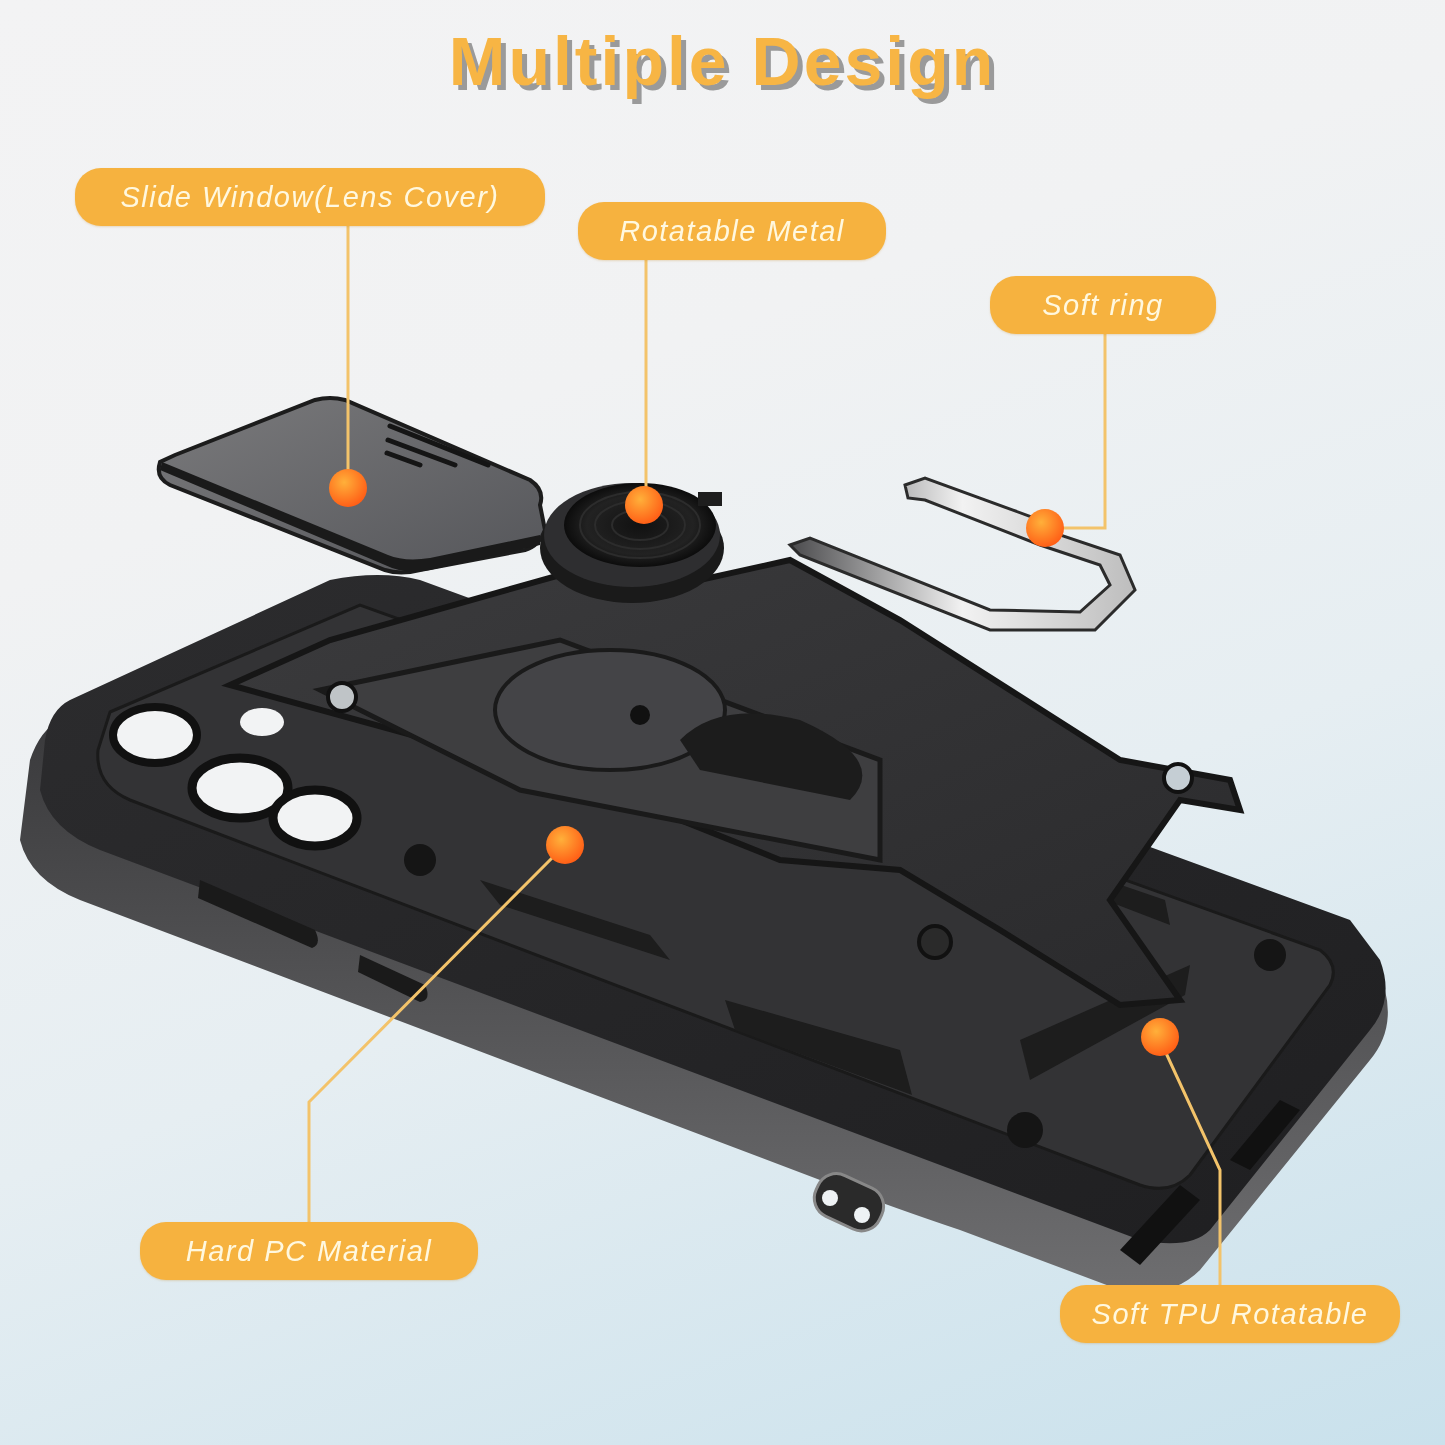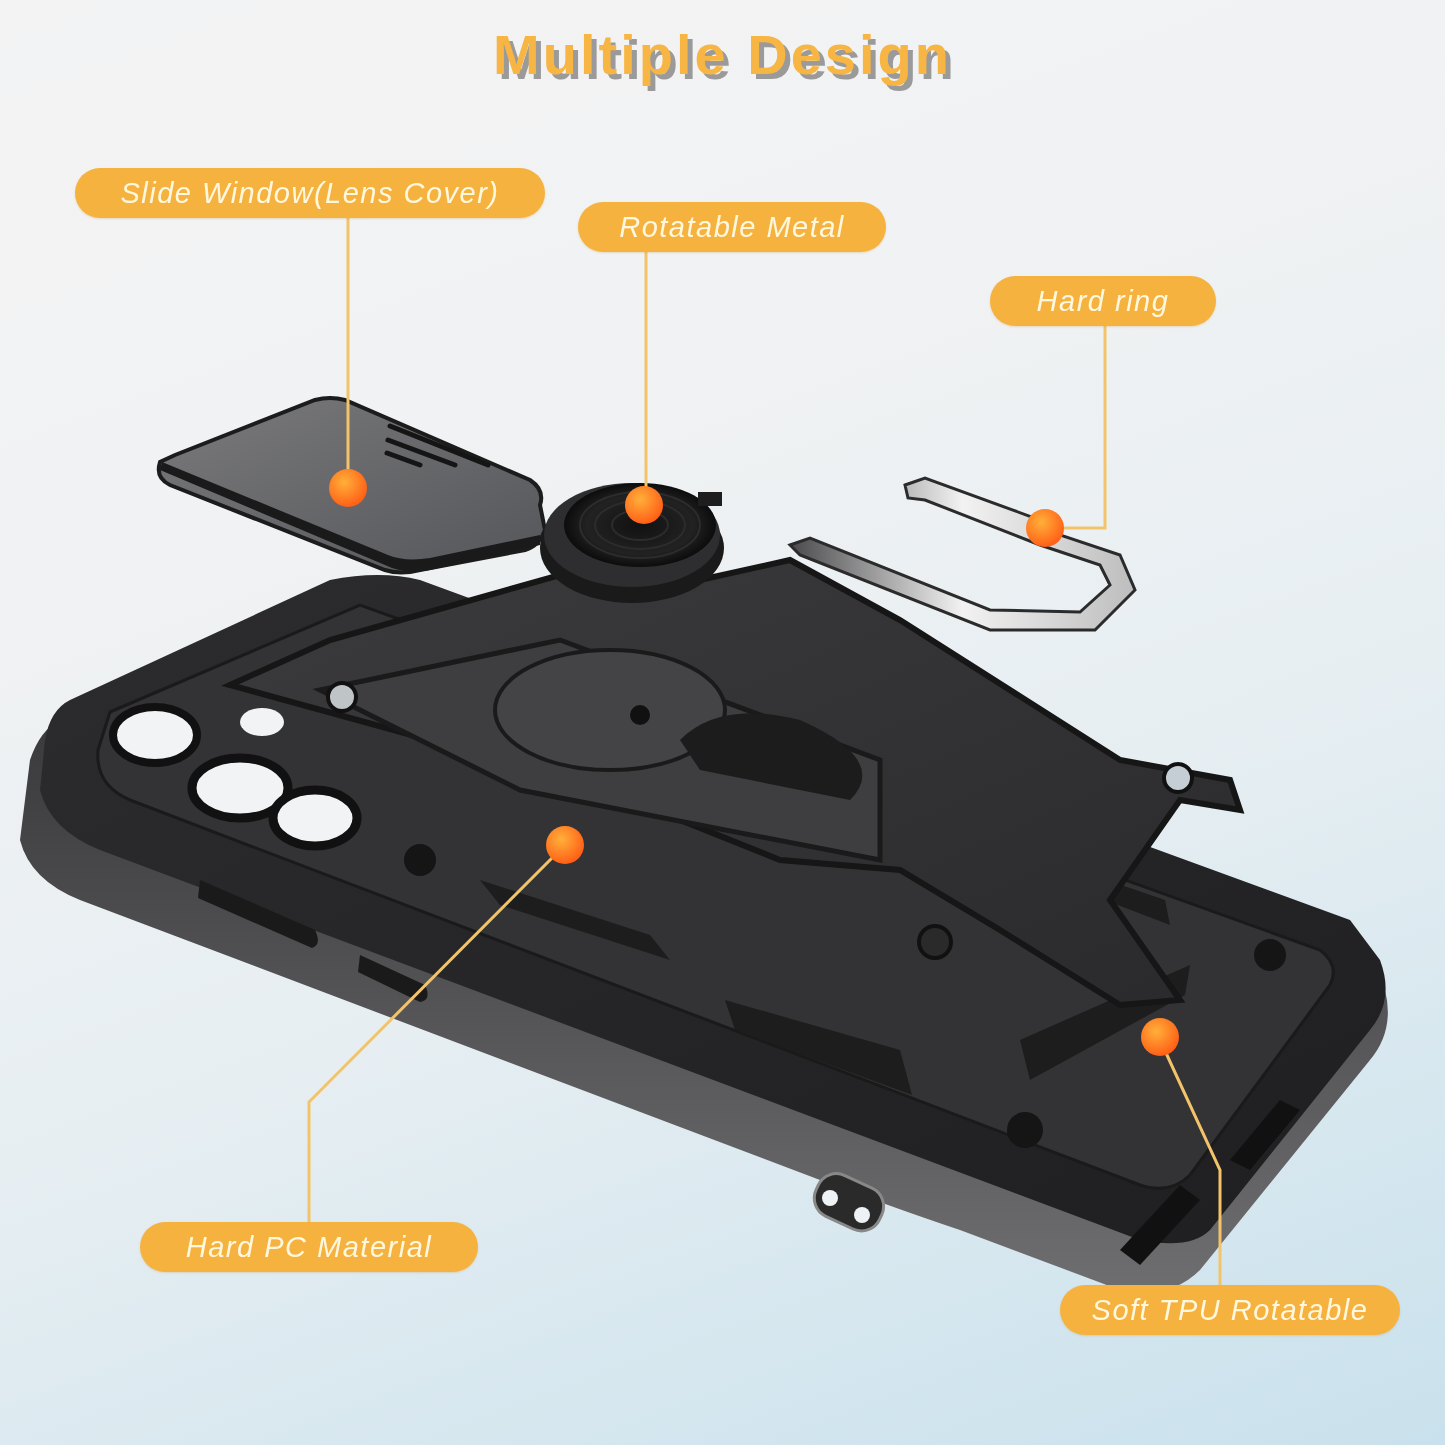--- a/index.html
+++ b/index.html
@@ -3,27 +3,27 @@
   <meta charset="utf-8">
   <style>
     html, body { margin: 0; padding: 0; }
     body {
       width: 1445px; height: 1445px; overflow: hidden; position: relative;
       background: linear-gradient(160deg, #f3f3f4 0%, #f1f2f3 30%, #e6eef2 60%, #c9e1ec 100%);
       font-family: "Liberation Sans", "DejaVu Sans", sans-serif;
     }
     .title {
       position: absolute; left: 0; right: 0; top: 22px; text-align: center;
-      font-family: "Liberation Sans", sans-serif; font-weight: bold; font-size: 56px;
+      font-family: "Liberation Sans", sans-serif; font-weight: bold; font-size: 68px;
       letter-spacing: 3px; color: #f7b544;
       text-shadow: 5px 5px 0 #9a9a9a;
     }
     .scene { position: absolute; left: 0; top: 0; }
     .pill {
-      position: absolute; height: 50px; border-radius: 26px;
+      position: absolute; height: 58px; border-radius: 26px;
       background: #f6b23f; color: #fff8df;
       font-family: "Liberation Sans", sans-serif; font-style: italic;
       font-size: 29px; letter-spacing: 1.5px;
       display: flex; align-items: center; justify-content: center;
       box-shadow: 0 1px 2px rgba(200,140,40,0.25);
       white-space: nowrap;
     }
   </style>
 </head>
 <body>
@@ -137,15 +137,15 @@
   <circle cx="644" cy="505" r="19" fill="url(#dot)"></circle>
   <circle cx="1045" cy="528" r="19" fill="url(#dot)"></circle>
   <circle cx="565" cy="845" r="19" fill="url(#dot)"></circle>
   <circle cx="1160" cy="1037" r="19" fill="url(#dot)"></circle>
 </svg>
 
 <div class="title">Multiple Design</div>
 
 <div class="pill" style="left:75px; top:168px; width:470px;">Slide Window(Lens Cover)</div>
 <div class="pill" style="left:578px; top:202px; width:308px;">Rotatable Metal</div>
-<div class="pill" style="left:990px; top:276px; width:226px;">Hard ring</div>
+<div class="pill" style="left:990px; top:276px; width:226px;">Soft ring</div>
 <div class="pill" style="left:140px; top:1222px; width:338px;">Hard PC Material</div>
 <div class="pill" style="left:1060px; top:1285px; width:340px;">Soft TPU Rotatable</div>
 
 </body></html>

